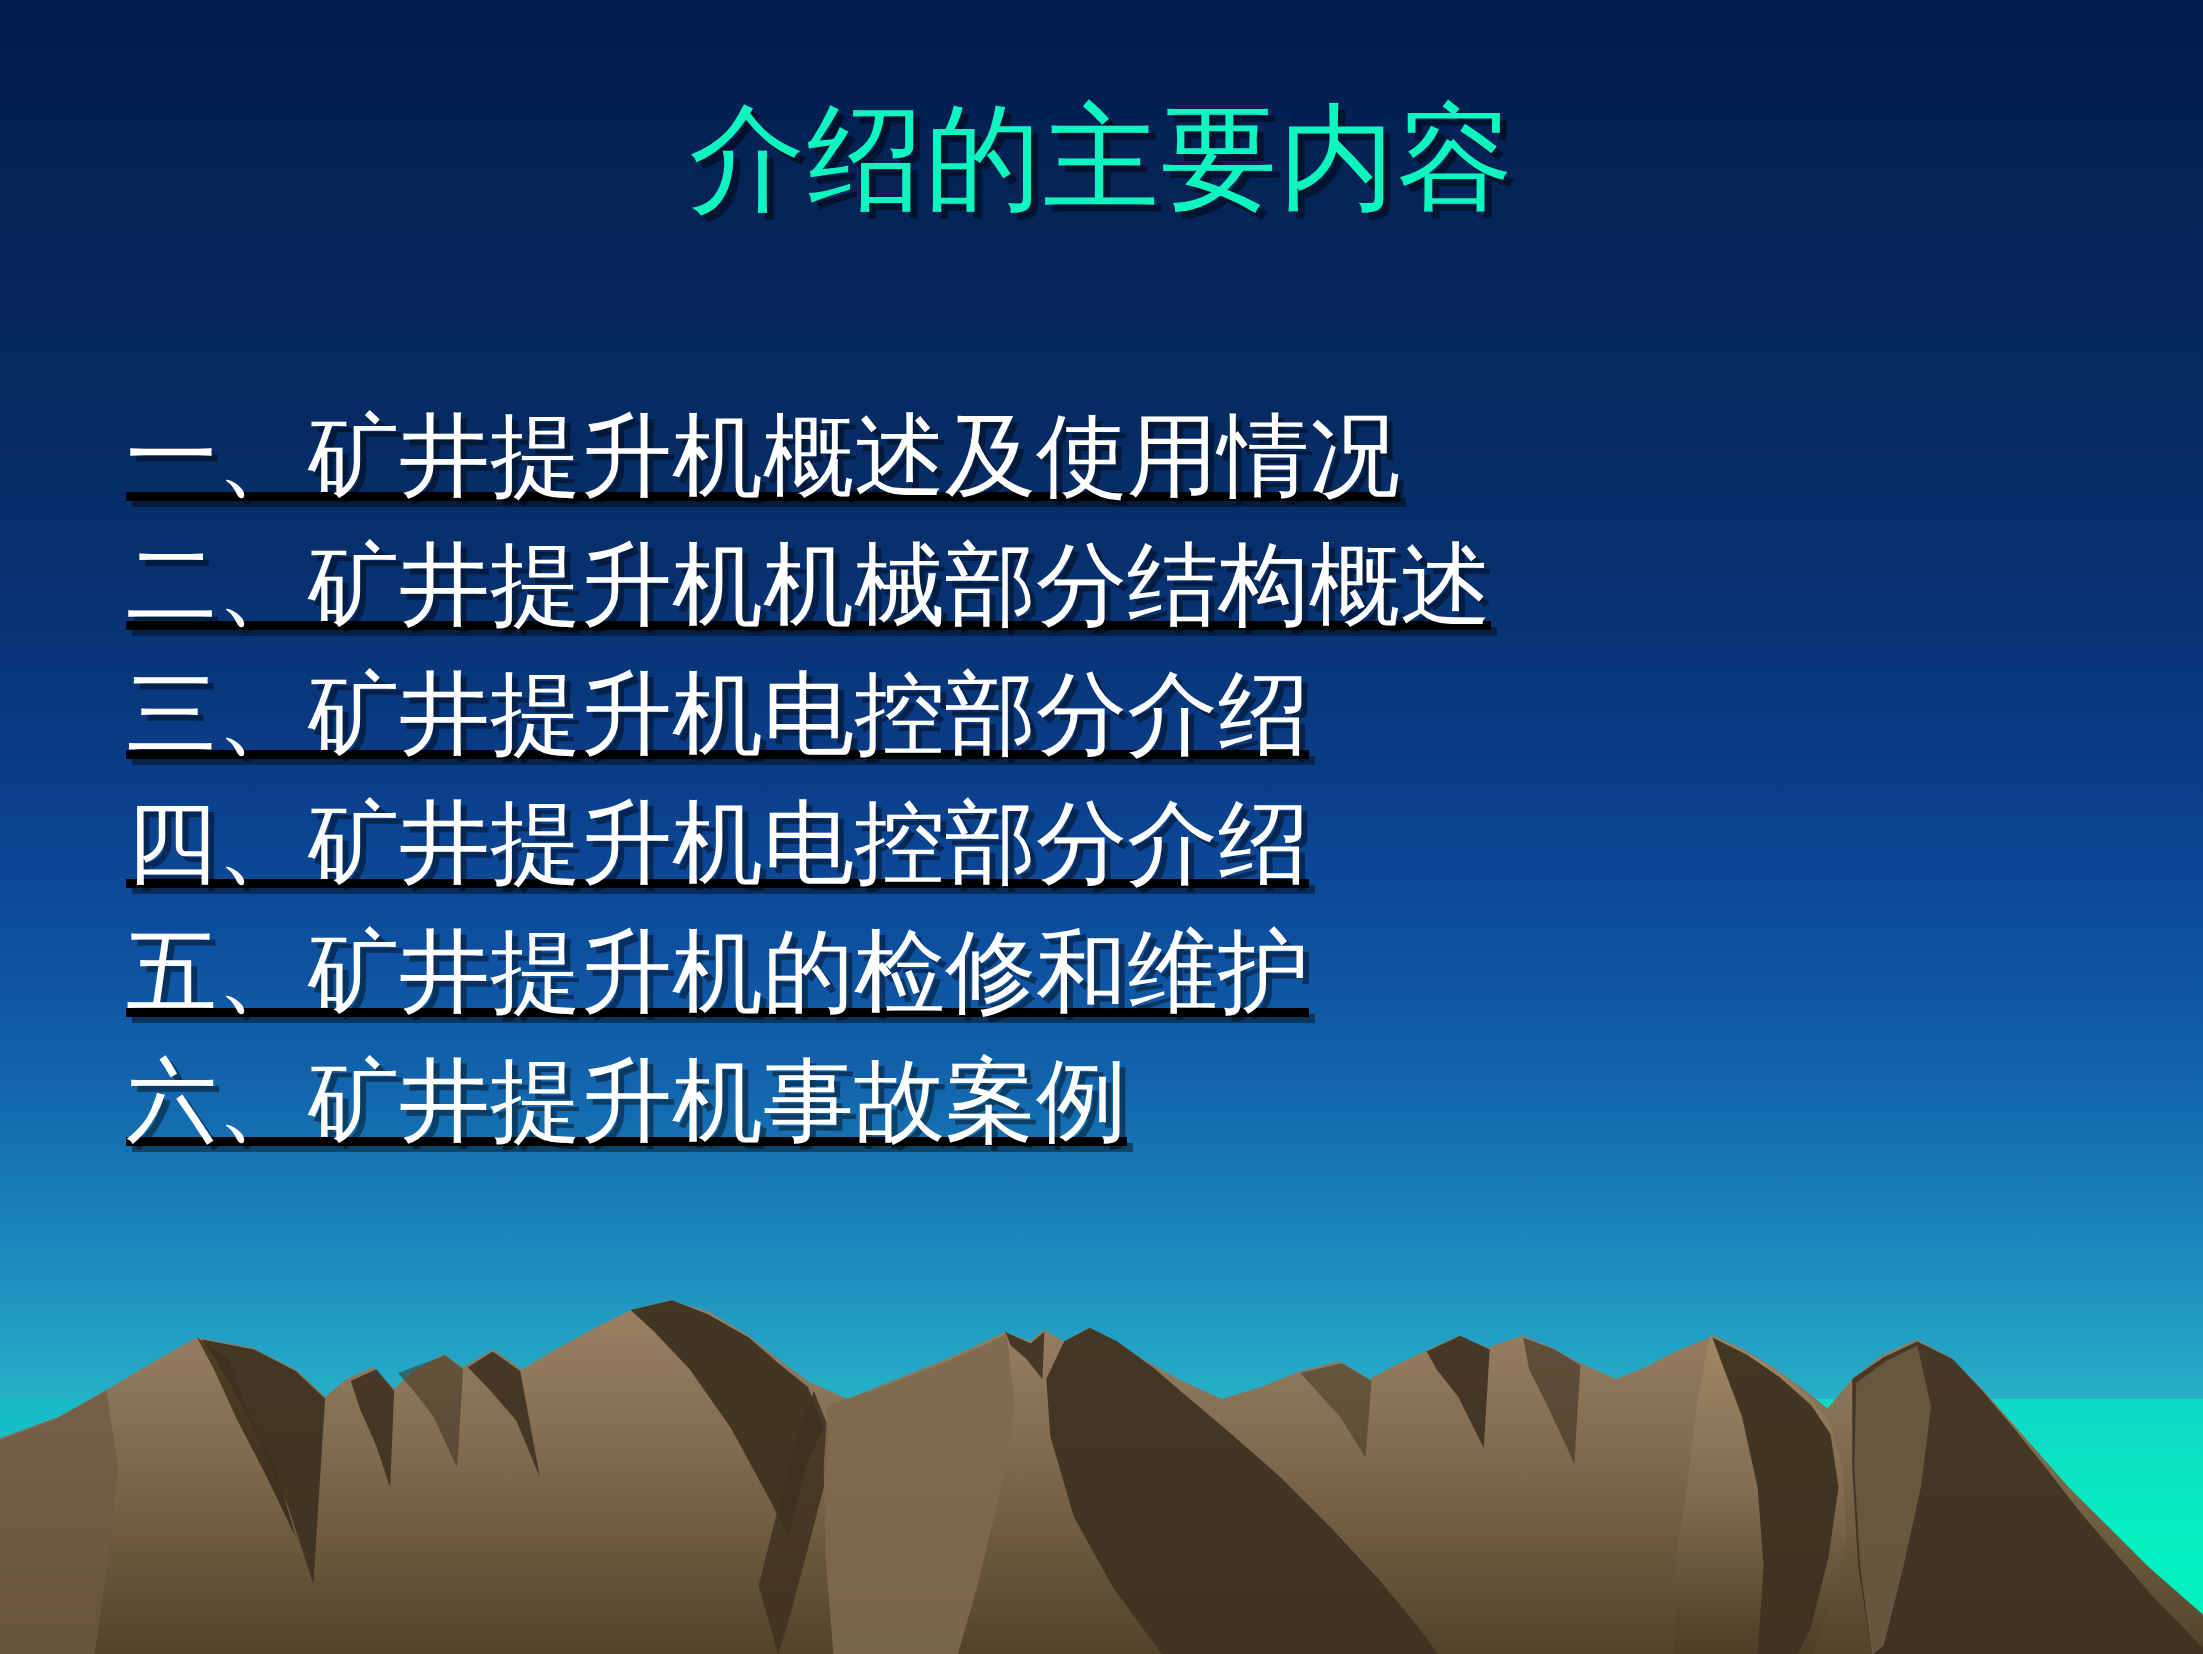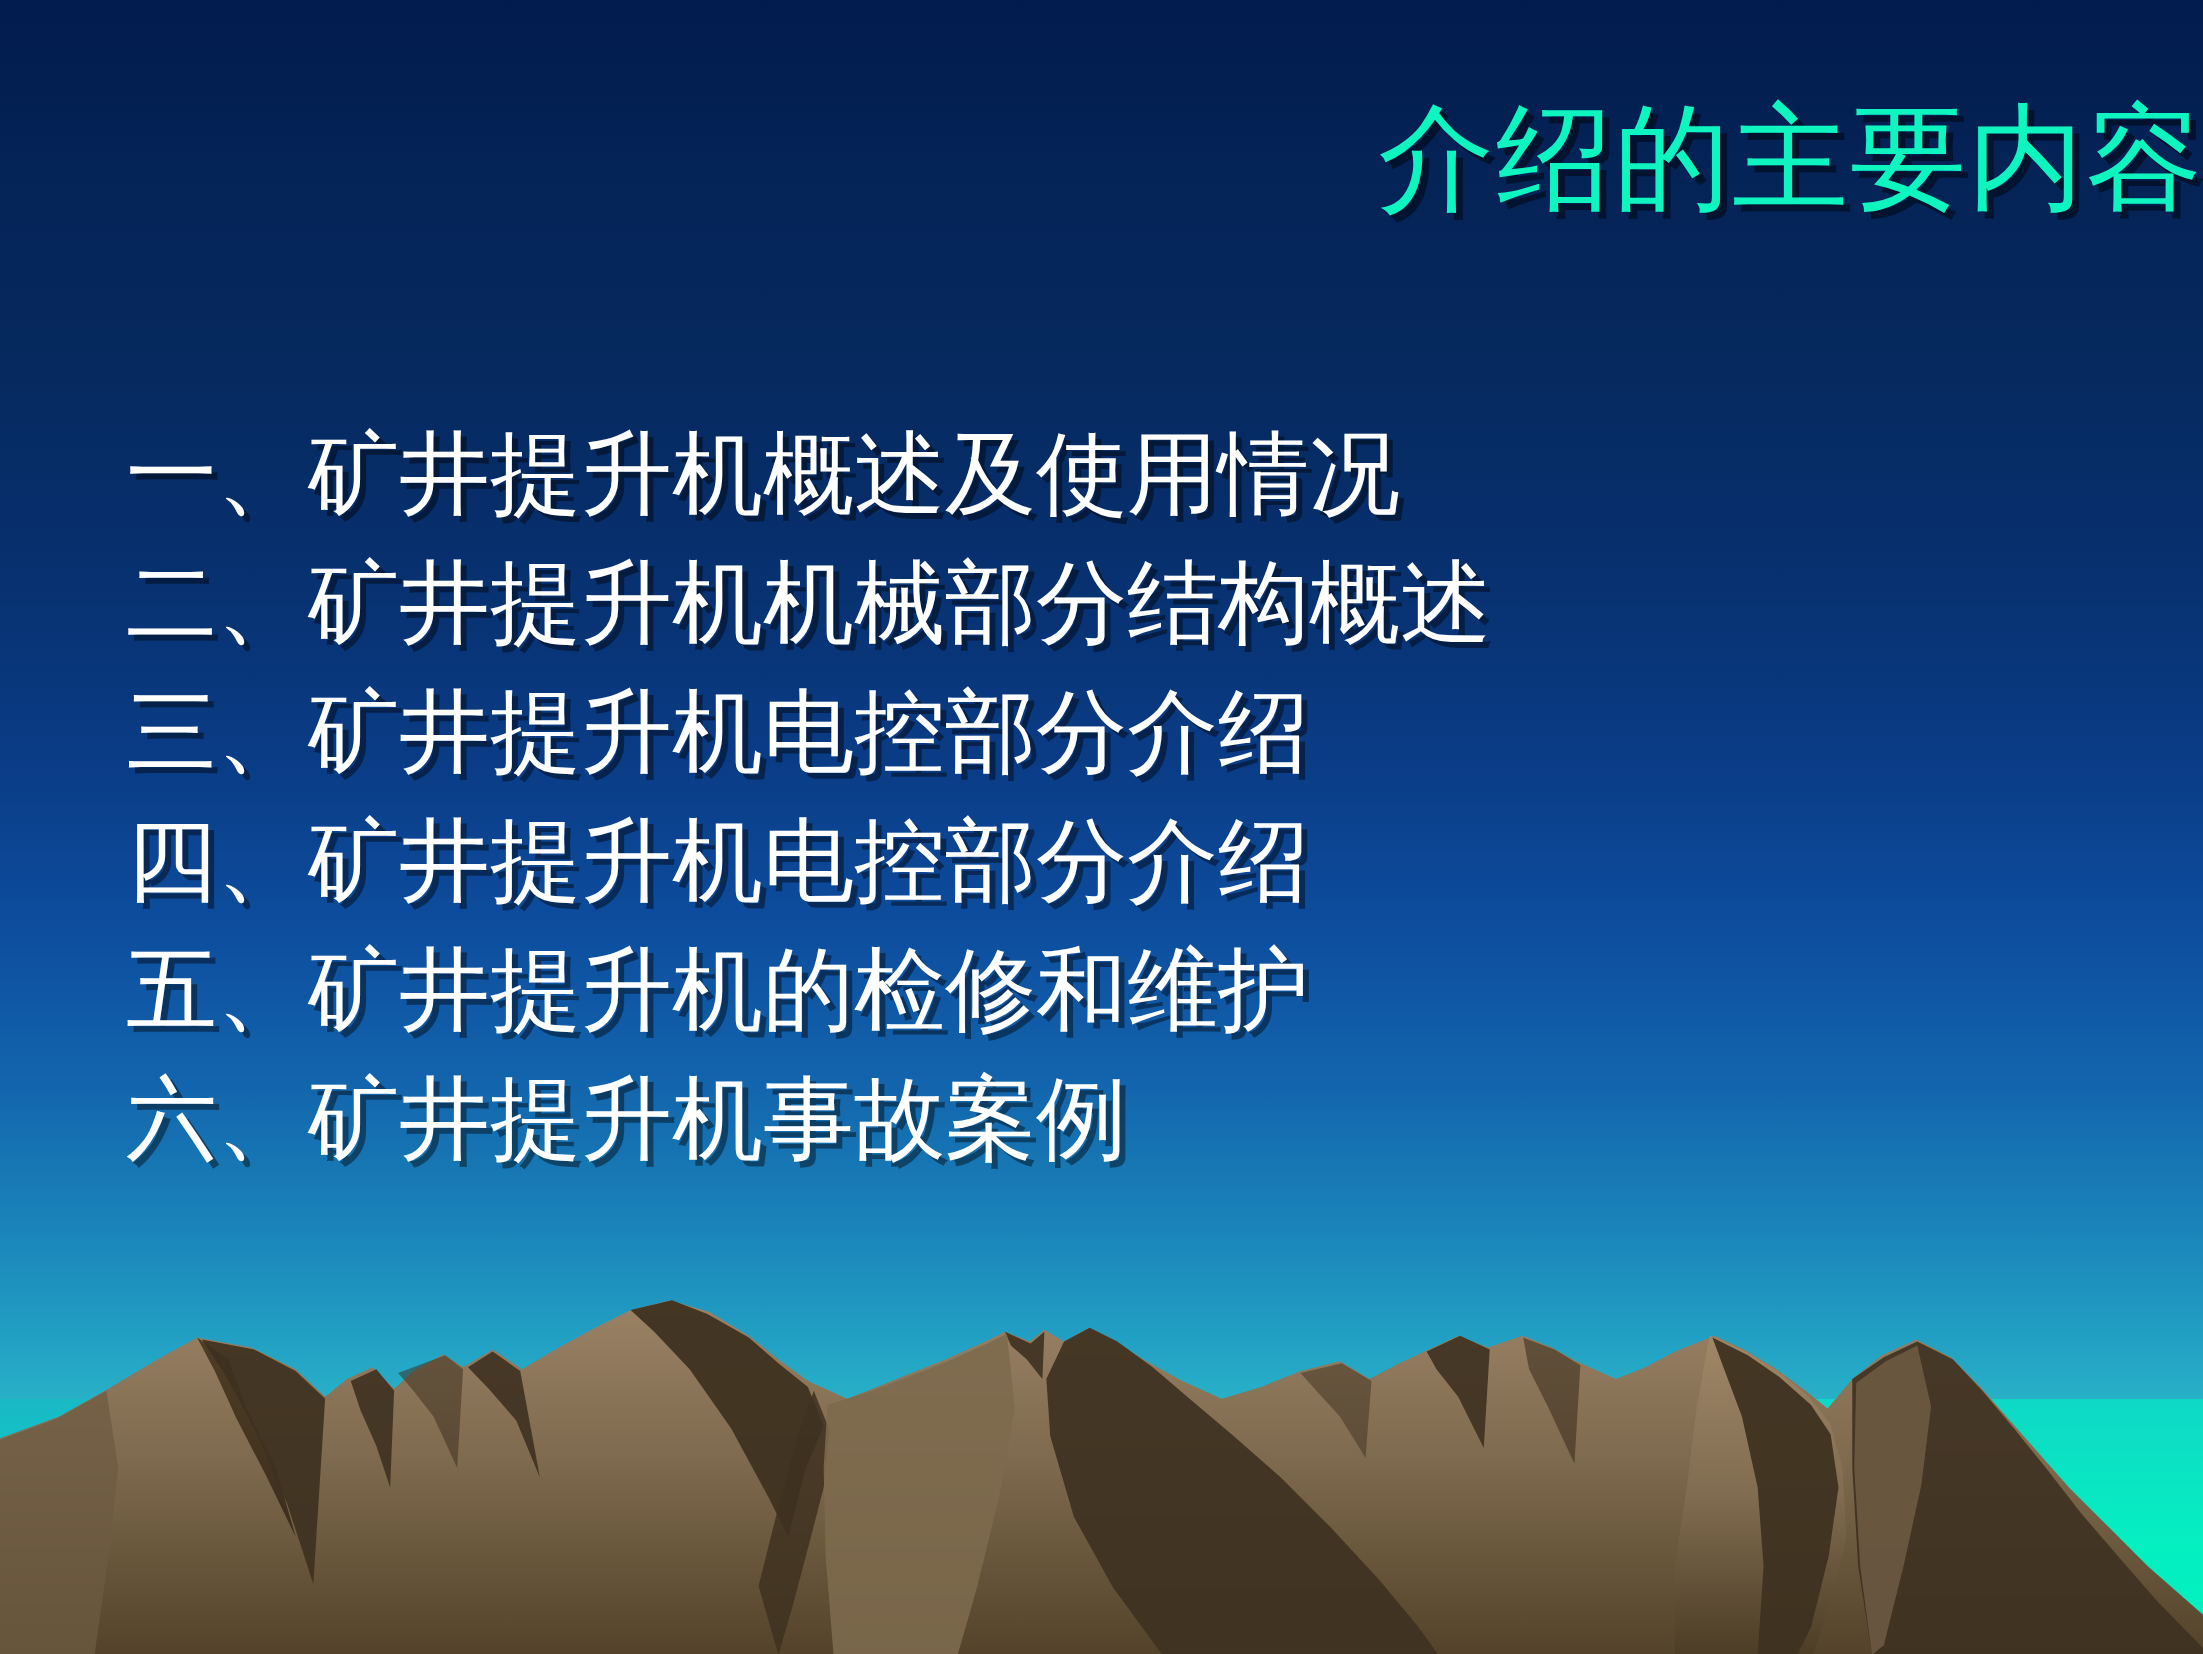--- a/index.html
+++ b/index.html
@@ -61,36 +61,37 @@
     height: 414px;
   }
   .mountains svg { display: block; width: 100%; height: 100%; }
 
   
   .title {
     position: absolute;
     top: 91px;
     left: 0;
     width: 100%;
-    text-align: right;
+    text-align: center;
     font-size: 116px;
     line-height: 1.15;
     letter-spacing: 2px;
     color: #0ff5c0;
     text-shadow: 6.9px 6.9px 0 rgba(0,0,0,0.45);
     font-family: "DejaVu Serif", "Liberation Serif", serif;
     white-space: nowrap;
   }
 
   
   .content {
     position: absolute;
-    top: 428px;
+    top: 410px;
     left: 126px;
     right: 59px;
+    text-decoration: underline;
   }
   .item {
     color: #ffffff;
     font-size: 91px;
     line-height: 1.0;
     margin-bottom: 38px;
     text-shadow: 5.9px 5.9px 0 rgba(0,0,0,0.42);
     white-space: nowrap;
     font-family: "DejaVu Serif", "Liberation Serif", serif;
   }

